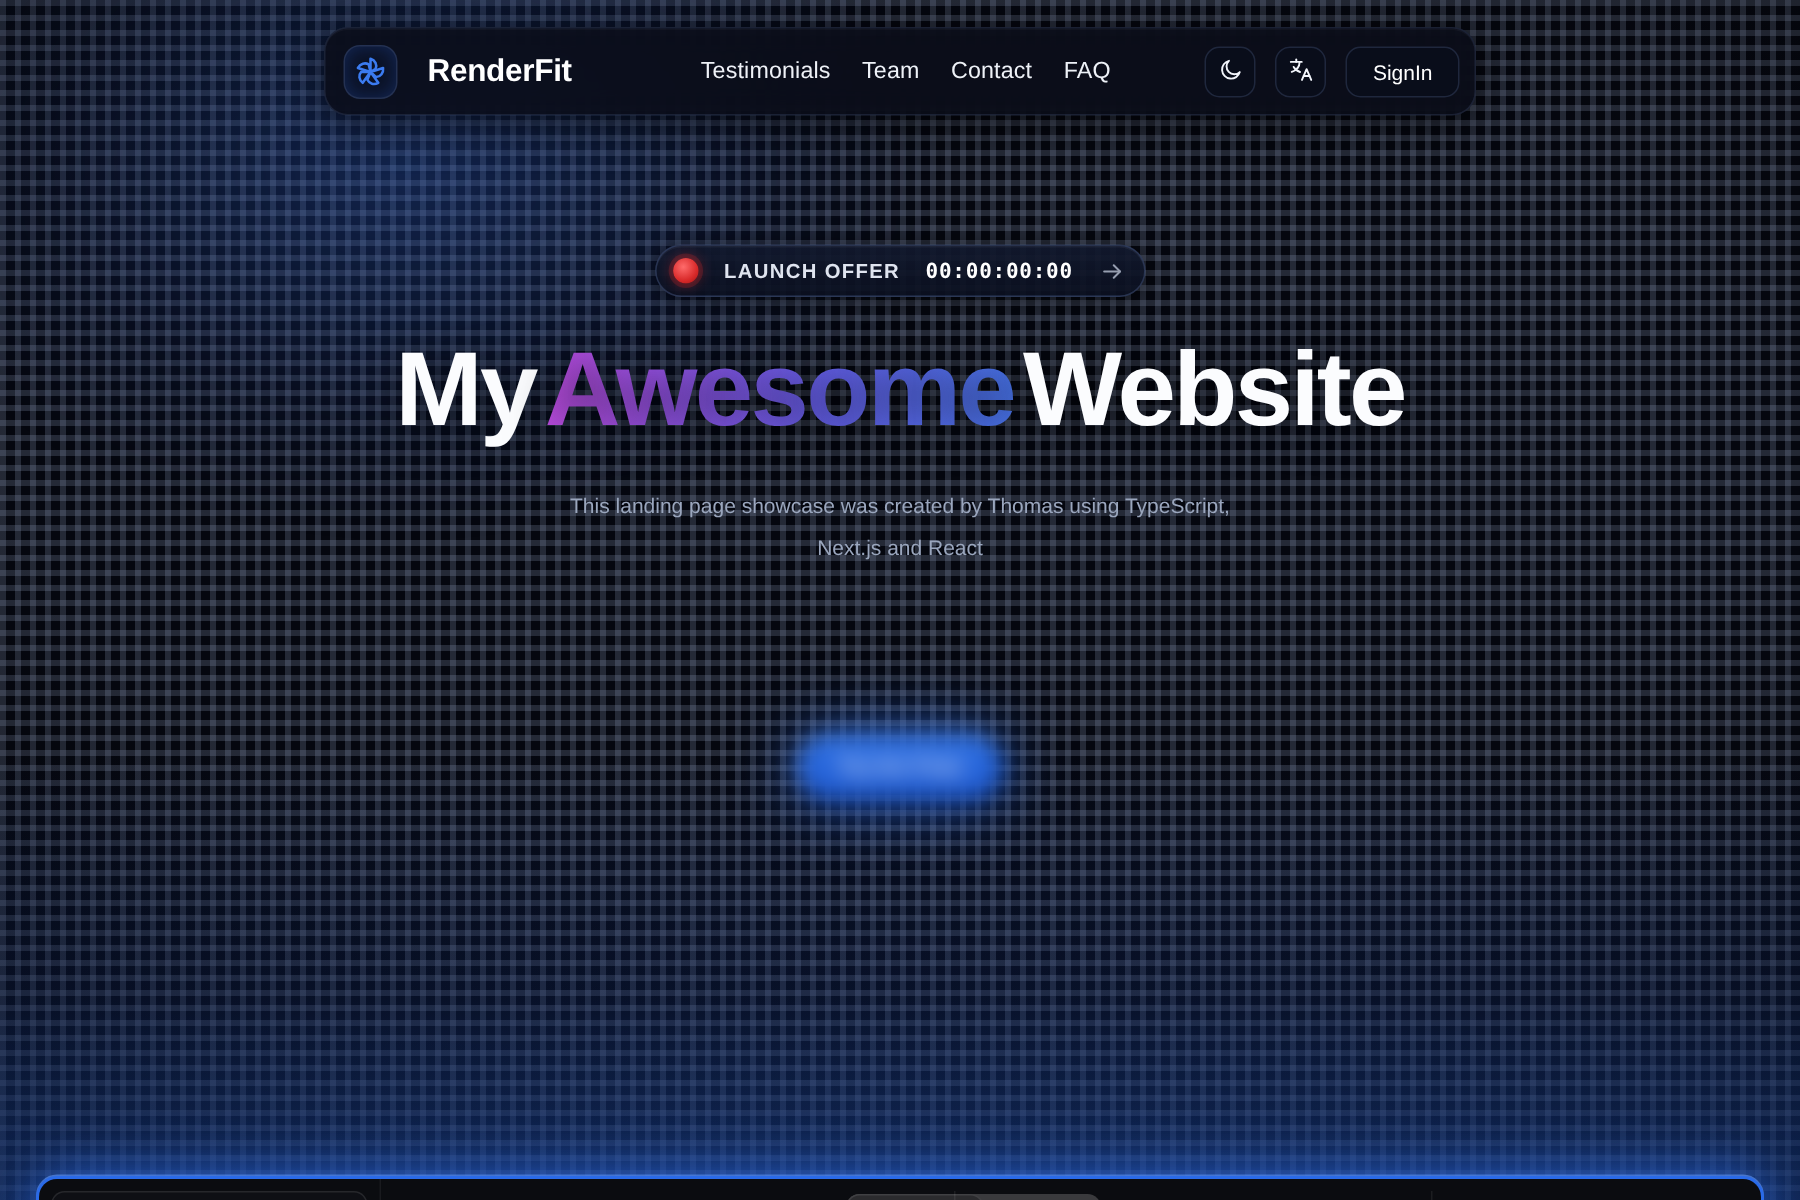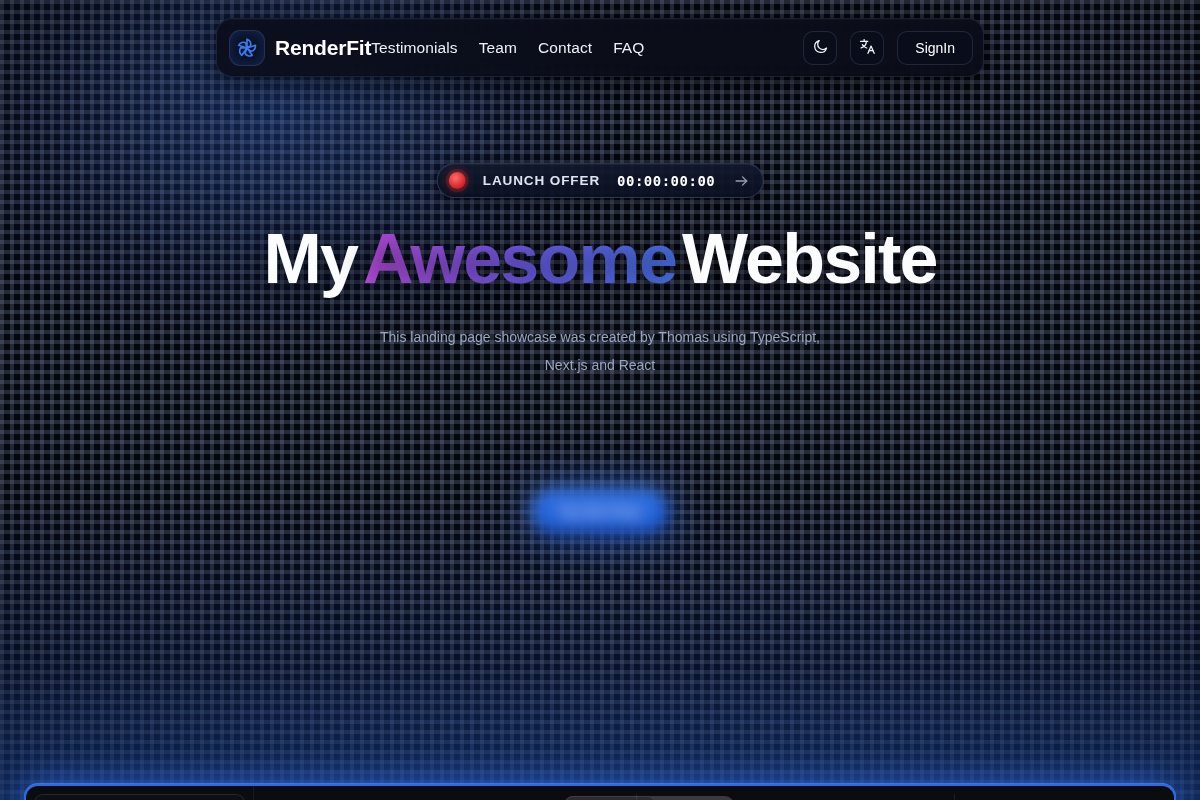--- a/index.html
+++ b/index.html
@@ -59,32 +59,32 @@
   
   .navbar{
     position:absolute; left:216px; top:18px; width:768px; height:59px;
     border-radius:16px;
     background:rgba(8,11,22,.86);
     border:1px solid rgba(120,145,200,.16);
     box-shadow:0 6px 28px rgba(0,0,0,.55), inset 0 1px 0 rgba(255,255,255,.035);
     display:flex; align-items:center; padding:0 10px 0 10px;
     backdrop-filter:blur(8px);
   }
-  .brand{ display:flex; align-items:center; gap:10px; padding-left:2px; }
+  .brand{ display:flex; align-items:center; gap:20px; padding-left:2px; }
   .brand-mark{
     width:36px; height:36px; border-radius:11px;
     background:#0b1226;
     border:1px solid rgba(110,140,210,.26);
     display:flex; align-items:center; justify-content:center;
     box-shadow:inset 0 0 12px rgba(40,90,200,.30);
   }
   .brand-name{
     color:#fff; font-size:21px; font-weight:700; letter-spacing:-.2px;
   }
-  .nav-links{ display:flex; align-items:center; gap:21px; }
+  .nav-links{ display:flex; align-items:center; gap:21px; margin-left:86px; }
   .nav-link{
     color:#eef1f7; font-size:15.5px; letter-spacing:.1px; cursor:pointer;
     white-space:nowrap;
   }
   .nav-right{ margin-left:auto; display:flex; align-items:flex-end; gap:13px; }
   .icon-btn{
     width:34px; height:34px; border-radius:10px;
     background:rgba(10,14,28,.9);
     border:1px solid rgba(120,145,200,.20);
     display:flex; align-items:center; justify-content:center;

